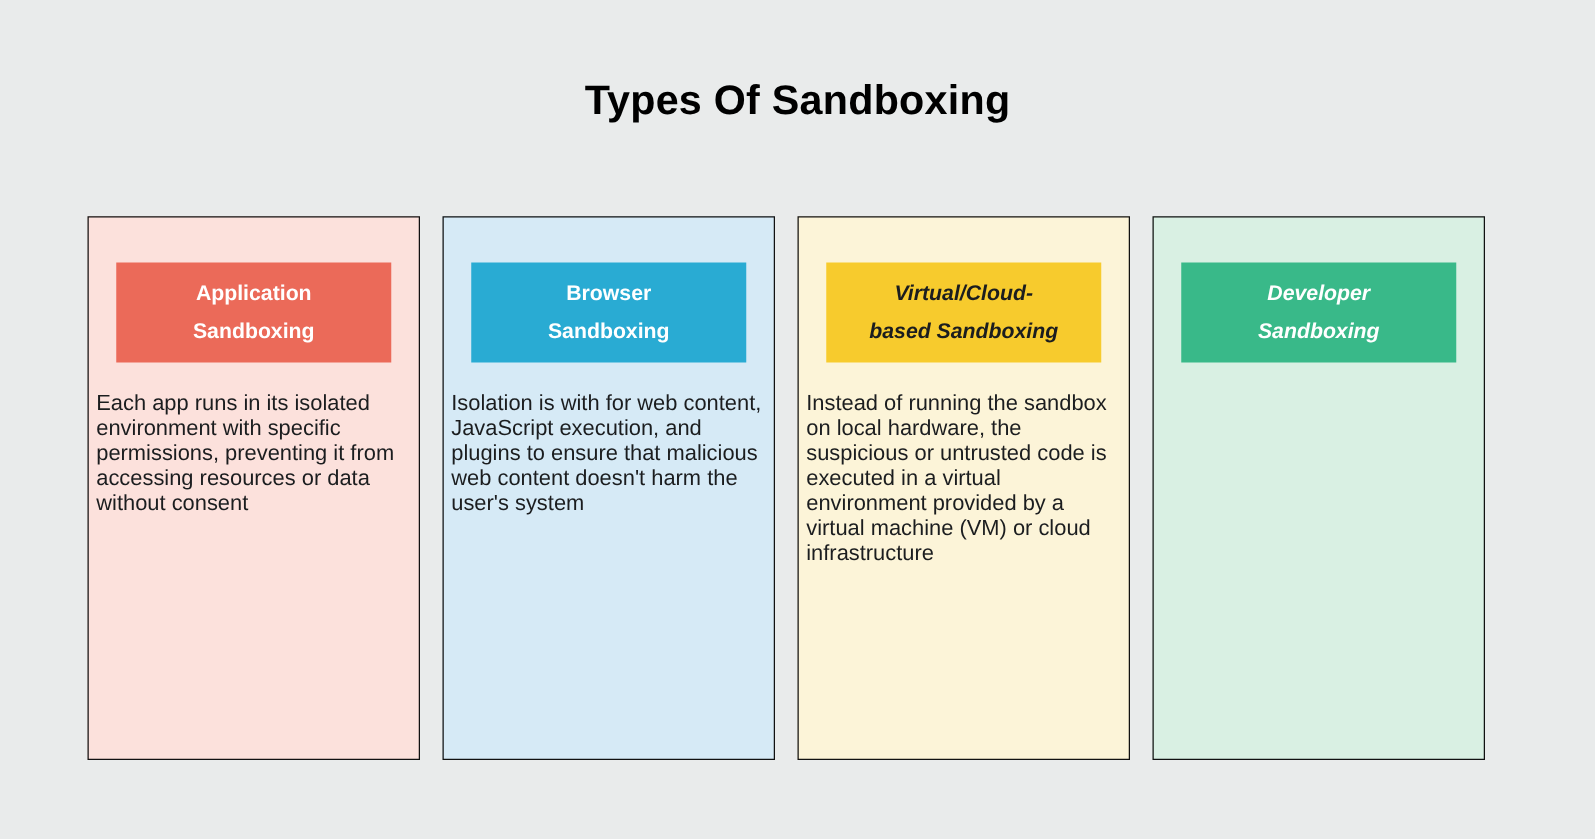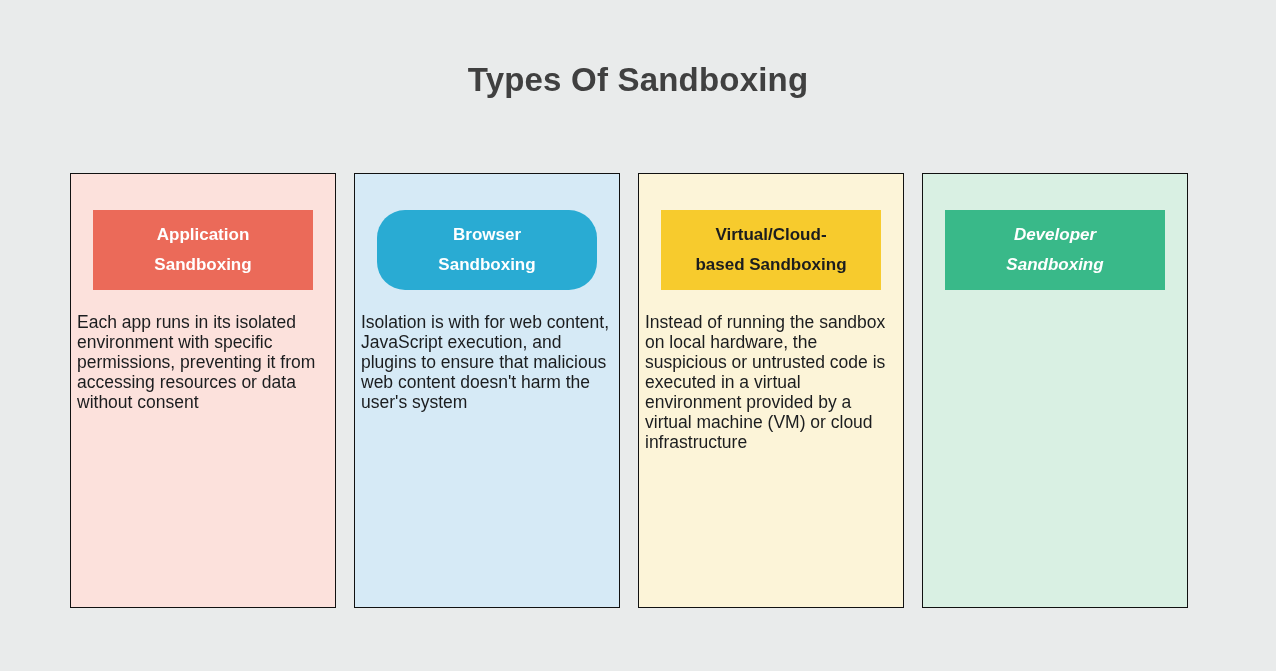--- a/index.html
+++ b/index.html
@@ -56,38 +56,38 @@
     font-size: 17.5px;
     line-height: 20px;
     color: #1B1D1F;
   }
 </style>
 </head>
 <body>
 
 <div class="canvas" style="background: rgb(233, 235, 235);">
 
-  <h1 class="page-title" style="color: #404040;">Types Of Sandboxing</h1>
+  <h1 class="page-title" style="color: #000000;">Types Of Sandboxing</h1>
 
   <div class="cards-row">
 
     <div class="card" style="background: rgb(252, 225, 220); border-color: rgb(17, 17, 17);">
       <div class="card-header" style="background: rgb(235, 106, 89); color: rgb(255, 255, 255);">Application
 Sandboxing</div>
       <div class="card-body">Each app runs in its isolated environment with specific permissions, preventing it from accessing resources or data without consent</div>
     </div>
 
     <div class="card" style="background: rgb(214, 234, 246); border-color: rgb(17, 17, 17);">
-      <div class="card-header" style="background: rgb(41, 171, 211); color: rgb(255, 255, 255); border-radius: 28px;">Browser
+      <div class="card-header" style="background: rgb(41, 171, 211); color: rgb(255, 255, 255);">Browser
 Sandboxing</div>
       <div class="card-body">Isolation is with for web content, JavaScript execution, and plugins to ensure that malicious web content doesn't harm the user's system</div>
     </div>
 
     <div class="card" style="background: rgb(252, 244, 216); border-color: rgb(17, 17, 17);">
-      <div class="card-header" style="background: rgb(247, 203, 45); color: rgb(27, 29, 31);">Virtual/Cloud-
+      <div class="card-header" style="background: rgb(247, 203, 45); color: rgb(27, 29, 31); font-style: italic;">Virtual/Cloud-
 based Sandboxing</div>
       <div class="card-body">Instead of running the sandbox on local hardware, the suspicious or untrusted code is executed in a virtual environment provided by a virtual machine (VM) or cloud infrastructure</div>
     </div>
 
     <div class="card" style="background: rgb(217, 240, 227); border-color: rgb(17, 17, 17); font-style: italic;">
       <div class="card-header" style="background: rgb(57, 185, 137); color: rgb(255, 255, 255);">Developer
 Sandboxing</div>
     </div>
 
   </div>

